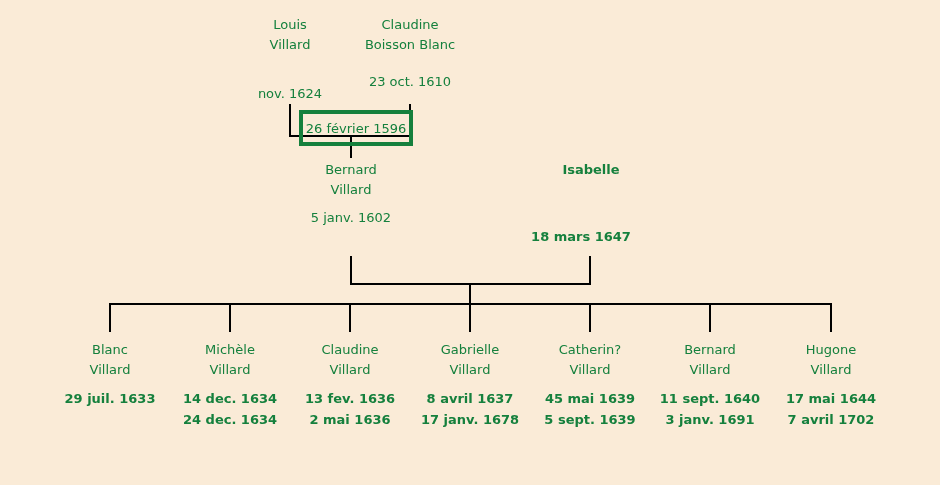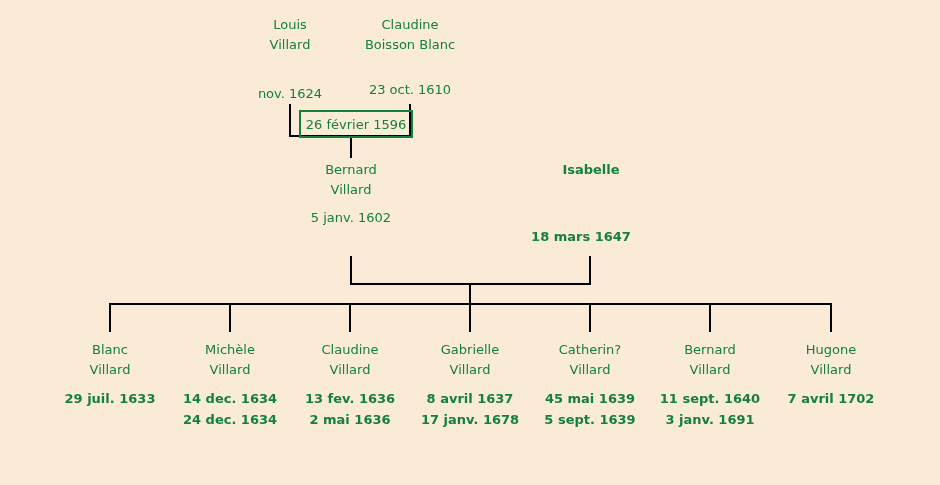--- a/index.html
+++ b/index.html
@@ -16,23 +16,23 @@
     font-size: 13px;
   }
   .lines-svg { position: absolute; left: 0; top: 0; }
   .txt { position: absolute; text-align: center; line-height: 20px; }
   .name2 { width: 160px; }
   .date1 { width: 160px; }
   .bold { font-weight: bold; }
   .marriage-box {
     position: absolute;
     left: 299px; top: 110px;
-    width: 114px; height: 28px;
+    width: 114px; height: 36px;
     box-sizing: border-box;
-    border: 2px solid #15803d;
+    border: 4px solid #15803d;
     display: flex; align-items: center; justify-content: center;
     background: transparent;
   }
   .child {
     position: absolute;
     top: 340px;
     width: 140px;
     text-align: center;
   }
   .child .nm { line-height: 20px; }
@@ -73,21 +73,21 @@
 
   <div class="txt name2" style="left:210px; top:15px;">
     <div>Louis</div>
     <div>Villard</div>
   </div>
   <div class="txt name2" style="left:330px; top:15px;">
     <div>Claudine</div>
     <div>Boisson Blanc</div>
   </div>
   <div class="txt date1" style="left:210px; top:84px;">nov. 1624</div>
-  <div class="txt date1" style="left:330px; top:80px;">23 oct. 1610</div>
+  <div class="txt date1" style="left:330px; top:72px;">23 oct. 1610</div>
 
   <div class="marriage-box">
     <span>26 février 1596</span>
   </div>
 
   <div class="txt name2" style="left:271px; top:160px;">
     <div>Bernard</div>
     <div>Villard</div>
   </div>
   <div class="txt date1" style="left:271px; top:208px;">5 janv. 1602</div>
@@ -148,17 +148,18 @@
     <div class="dates">
       <div class="dt">11 sept. 1640</div>
       <div class="dt">3 janv. 1691</div>
     </div>
   </div>
 
   <div class="child" style="left:761px;">
     <div class="nm">Hugone</div>
     <div class="nm">Villard</div>
     <div class="dates">
+      <div class="dt">17 mai 1644</div>
       <div class="dt">7 avril 1702</div>
     </div>
   </div>
 
 </div>
 
 </body></html>

